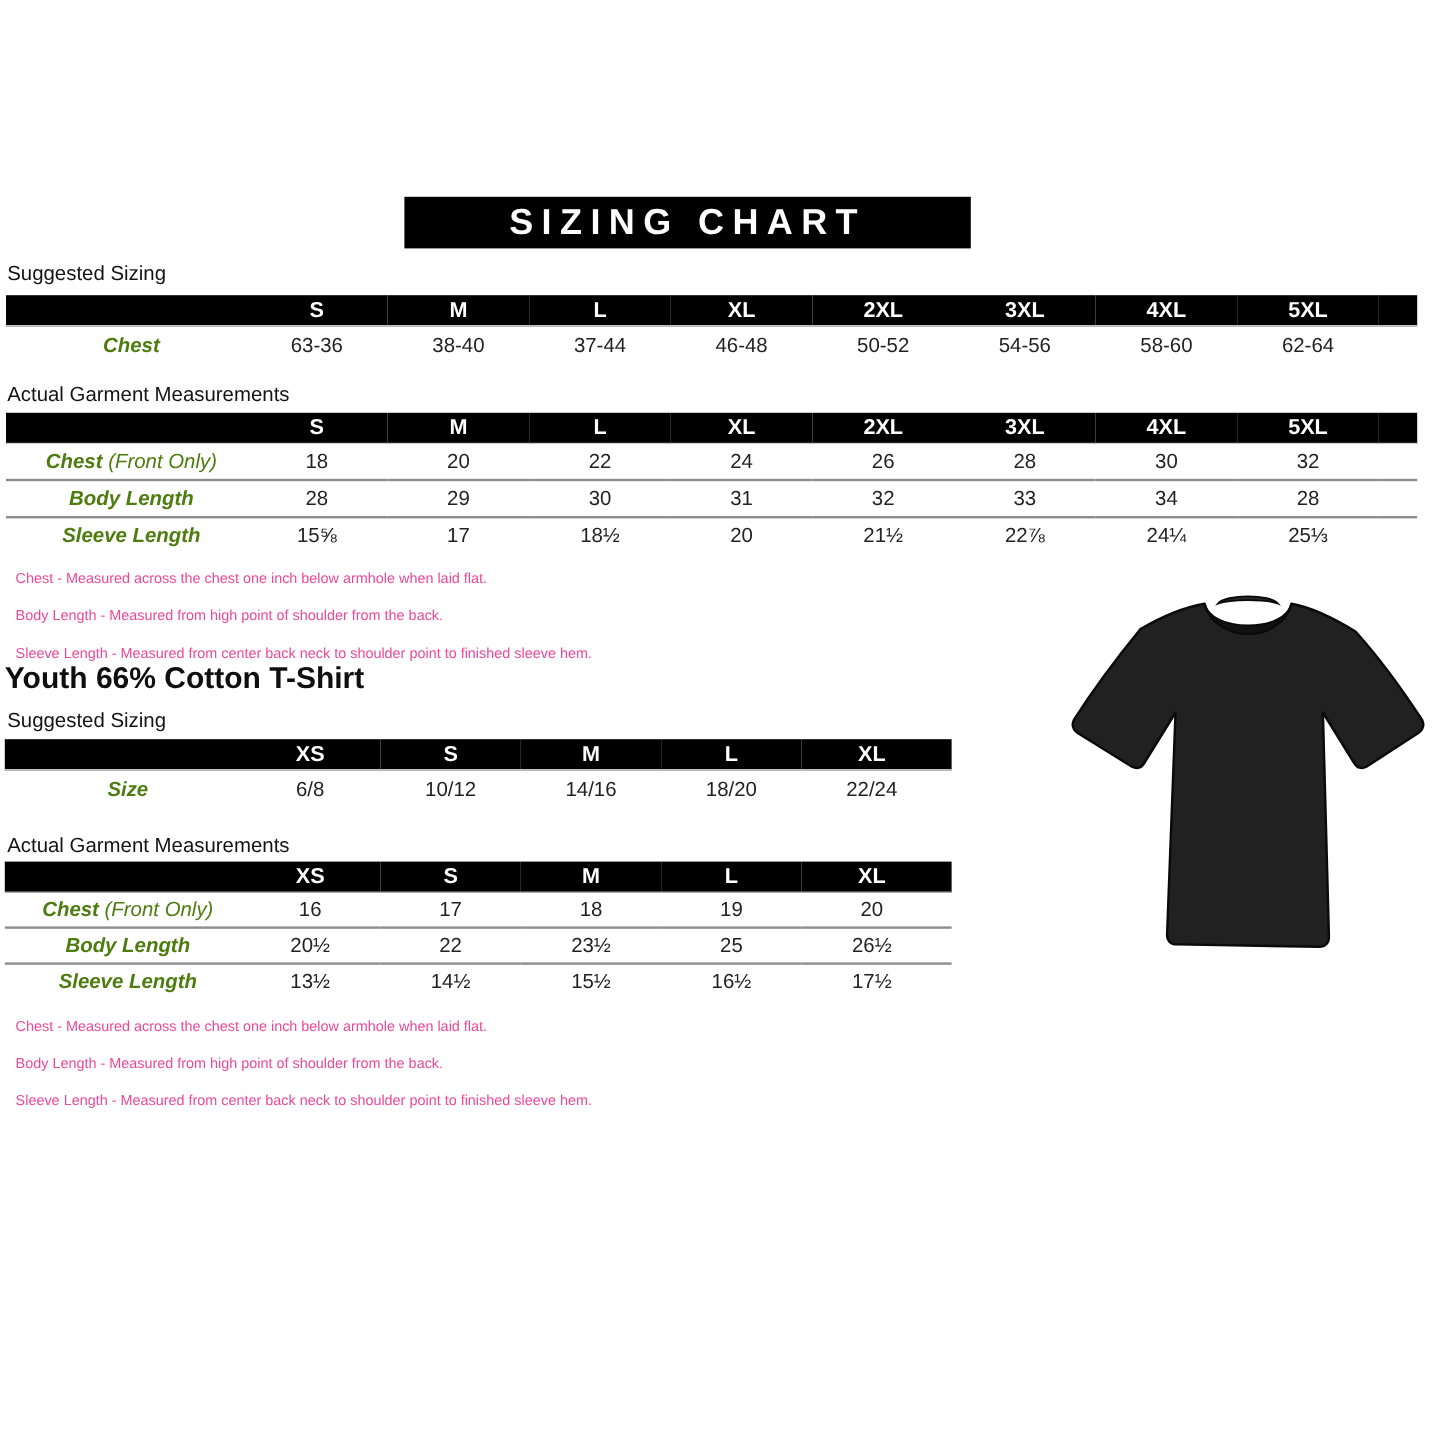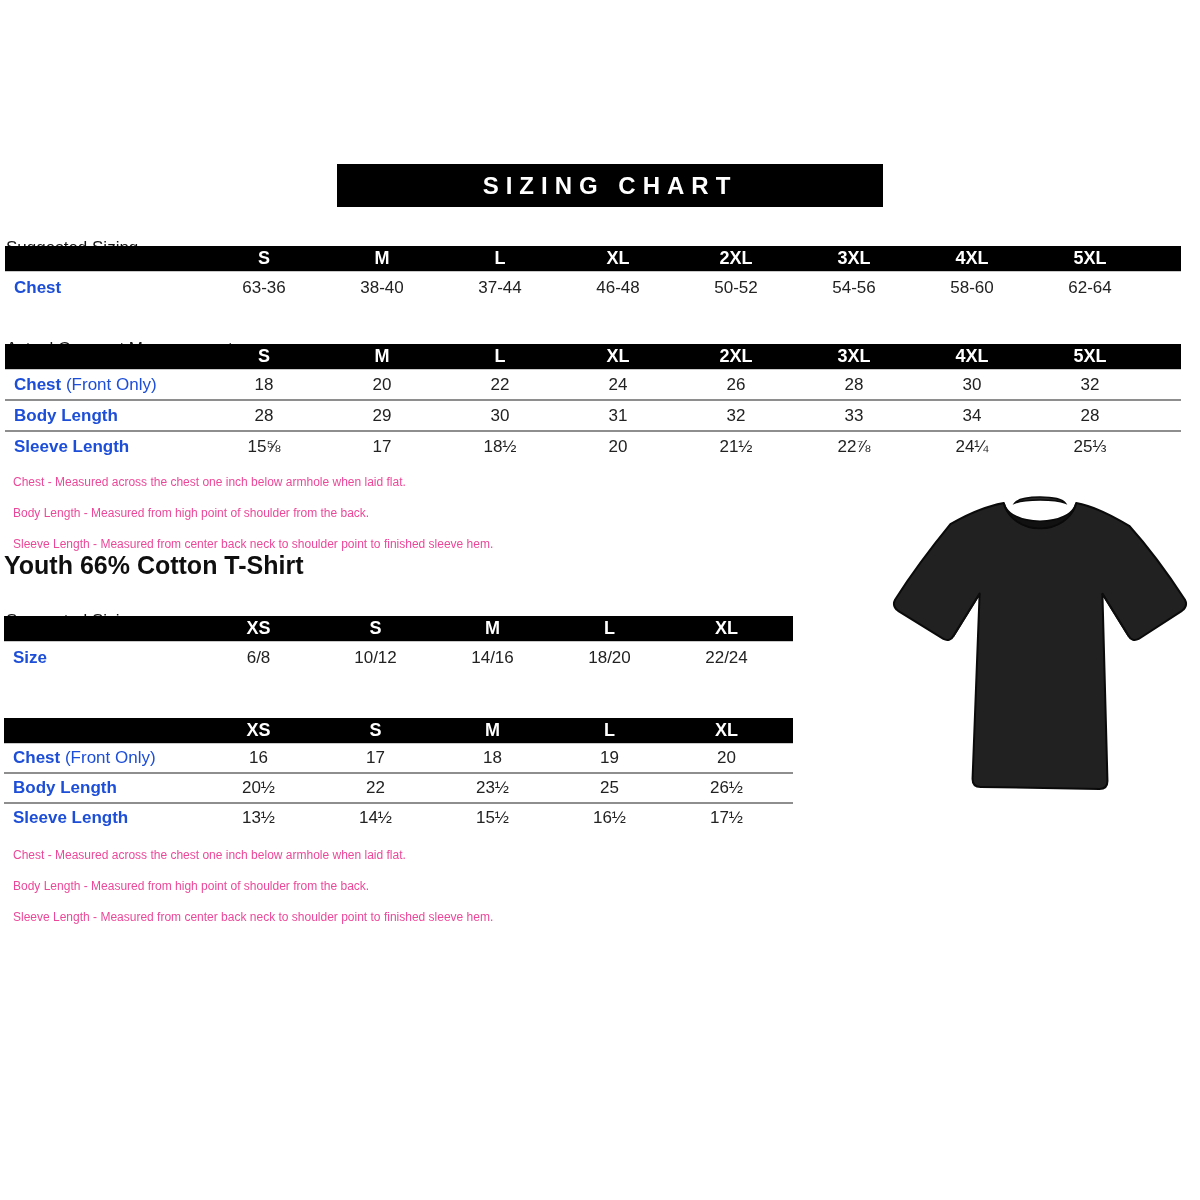--- a/index.html
+++ b/index.html
@@ -5,25 +5,25 @@
   html,body { margin:0; padding:0; background:#ffffff; }
   .page {
     position:relative; width:1200px; height:1200px; overflow:hidden;
     background:#ffffff; color:#1d1d1d;
     font-family:"Liberation Sans", sans-serif;
   }
   .abs { position:absolute; }
 
   .title-main { left:14px; top:167px; font-size:29px; font-weight:400; letter-spacing:0.3px; color:#111; }
   .banner {
-    left:337px; top:164px; width:546px; height:43px; background:#000;
+    left:337px; top:164px; width:472px; height:43px; background:#000;
     color:#fff; display:flex; align-items:center; justify-content:center;
-    font-size:24px; font-weight:700; letter-spacing:7px;
+    font-size:30px; font-weight:700; letter-spacing:7px;
   }
-  .section-label { font-size:17px; color:#141414;margin-top:20px; }
+  .section-label { font-size:17px; color:#141414; }
   .lbl-suggested1 { left:6px; top:218px; }
   .lbl-actual1    { left:6px; top:319px; }
   .title-youth    { left:4px; top:551px; font-size:25px; font-weight:700; color:#0f0f0f; }
   .lbl-suggested2 { left:6px; top:591px; }
   .lbl-actual2    { left:6px; top:695px; }
 
   .tbl1 { left:5px; top:246px; }
   .tbl2 { left:5px; top:344px; }
   .tbl3 { left:4px; top:616px; }
   .tbl4 { left:4px; top:718px; }
@@ -33,21 +33,21 @@
   .size-table thead th {
     height:25px; padding:0; font-size:18px; font-weight:700; text-align:center;
     border-bottom:1px solid #c9c9c9; line-height:25px;
   }
   .size-table tbody td {
     padding:0; font-size:17px; text-align:center; color:#222; vertical-align:middle;
   }
   .size-table.row30 tbody td { height:31px; }
   .size-table.row29 tbody td { height:29px; }
   .size-table.row28 tbody td { height:28px; }
-  .size-table td.row-label { text-align:left; padding-left:9px; font-weight:700; color:#1d4ed8; white-space:nowrap; }
+  .size-table td.row-label { text-align:center; padding-left:9px; font-weight:700; color:#4d7c0f; white-space:nowrap;font-style:italic; }
   .size-table td.row-label .note-part { font-weight:400; }
   .size-table.rule-rows tbody tr + tr td { border-top:2px solid #8e8e8e; }
 
   .notes { line-height:31px; }
   .notes-1 { left:13px; top:467px; }
   .notes-2 { left:13px; top:840px; }
   .note-line { font-size:12px; color:#ec4899; white-space:nowrap; }
 
   .tshirt { left:888px; top:478px; width:302px; height:330px; }
 </style>

